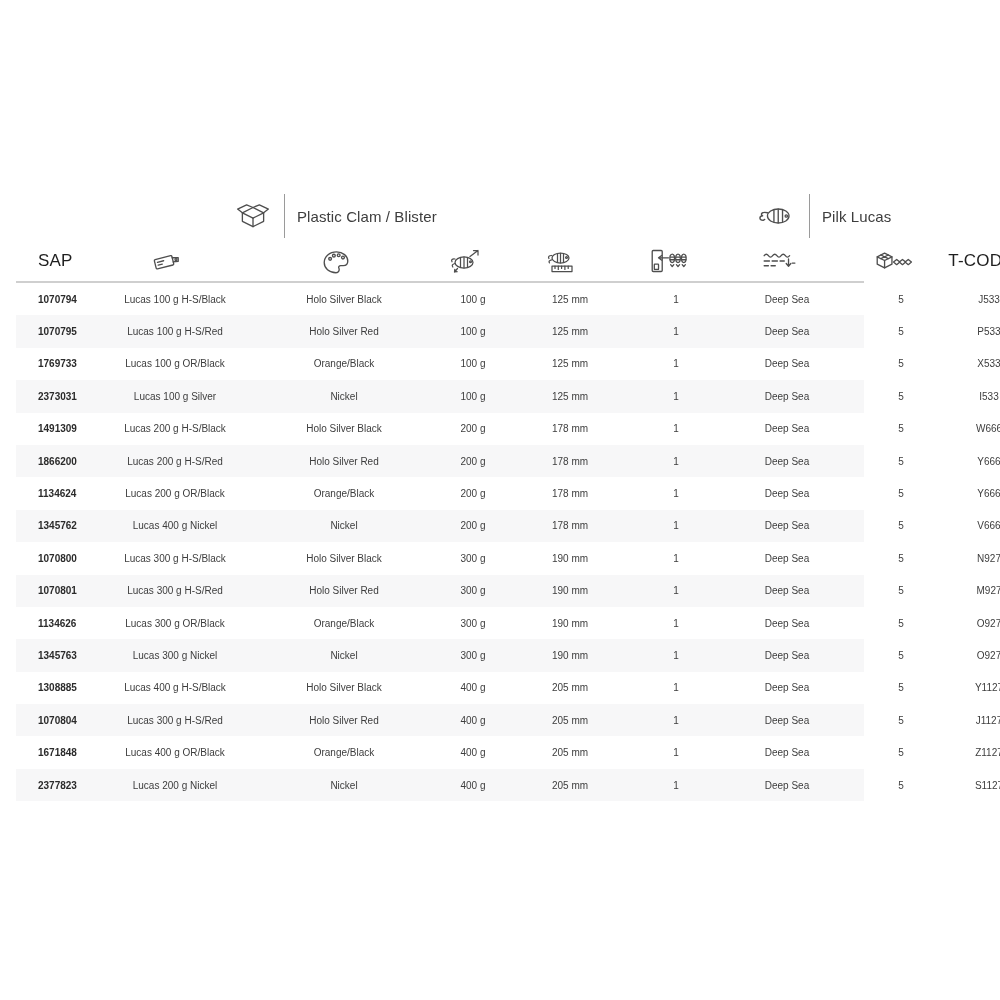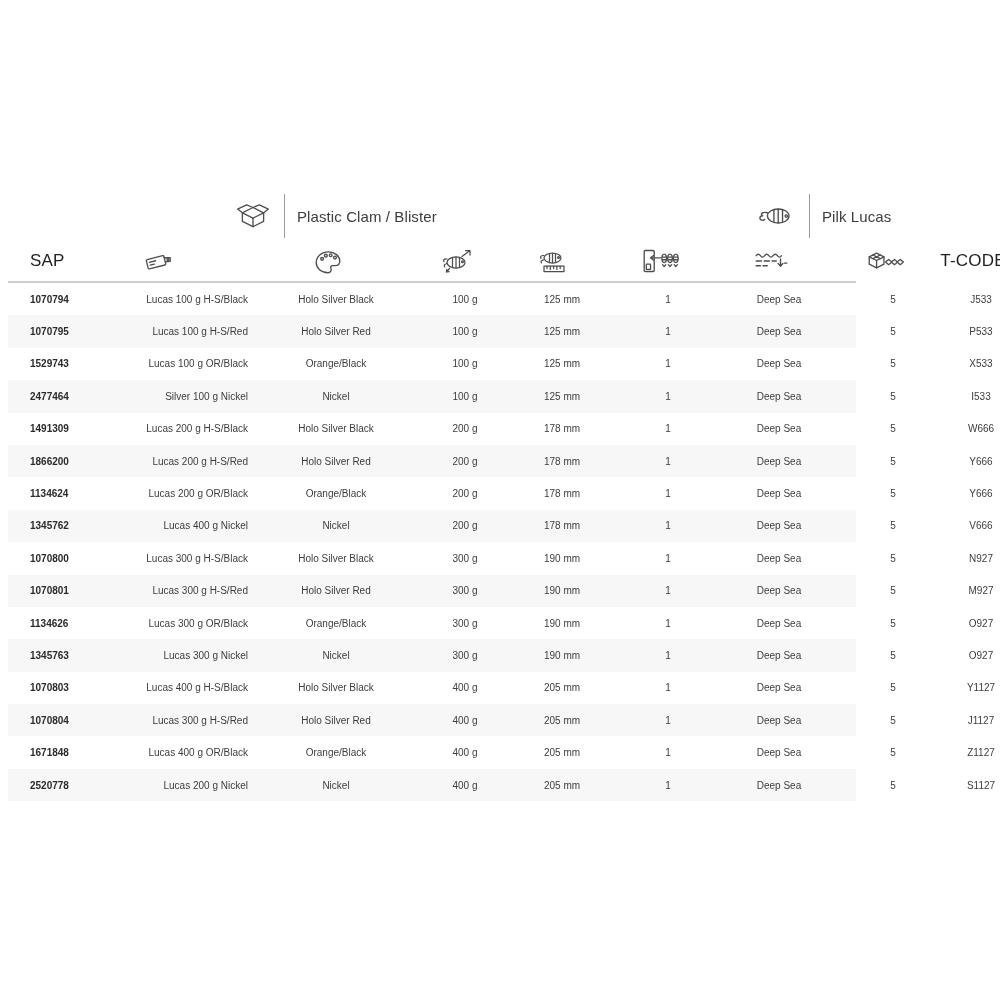--- a/index.html
+++ b/index.html
@@ -12,36 +12,36 @@
 
   
   .legend{position:absolute;left:0;top:191px;width:1000px;height:50px;}
   .legend-item{position:absolute;top:0;height:50px;display:flex;align-items:center;}
   .legend-item.first{left:236px;}
   .legend-item.second{left:755px;}
   .legend-item .vdiv{width:1px;height:44px;background:#9a9a9a;margin:0 12px 0 14px;}
   .legend-item .legend-label{font-size:15px;color:#3d3d3d;letter-spacing:.1px;}
 
   
-  .catalog-table{position:absolute;left:8px;top:241px;width:848px;}
+  .catalog-table{position:absolute;left:16px;top:241px;width:848px;}
   .thead-row,.trow{
     display:grid;
     grid-template-columns:70px 162px 176px 82px 112px 100px 122px 106px 70px;
     align-items:center;
   }
   .thead-row{height:40px;border-bottom:2px solid #cfcfcf;}
   .hcell{display:flex;align-items:center;justify-content:center;}
   .hcell:nth-child(1){justify-content:flex-start;padding-left:22px;}
   .hcell:nth-child(2){justify-content:center;}
   .hcell .htext{font-size:17px;color:#1f1f1f;letter-spacing:.2px;}
   .trow{height:32.4px;font-size:10px;padding-left:8px;}
   .trow:nth-child(even){background:#f7f7f8;}
   .cell{text-align:center;white-space:nowrap;overflow:hidden;color:#3d3d3d;}
   .cell:nth-child(1){text-align:left;padding-left:14px;font-weight:700;color:#2b2b2b;}
-  .cell:nth-child(2){text-align:right;}
+  .cell:nth-child(2){text-align:center;}
 </style>
 </head>
 <body>
 
 <div class="page">
 
   <div class="legend">
     <div class="legend-item second">
       <svg class="icon" width="40" height="28" viewBox="0 0 36 26">
         <ellipse cx="21" cy="13" rx="10" ry="6.5"></ellipse>
@@ -163,33 +163,33 @@
           <div class="cell">Lucas 100 g H-S/Red</div>
           <div class="cell">Holo Silver Red</div>
           <div class="cell">100 g</div>
           <div class="cell">125 mm</div>
           <div class="cell">1</div>
           <div class="cell">Deep Sea</div>
           <div class="cell">5</div>
           <div class="cell">P533</div>
         </div>
         <div class="trow">
-          <div class="cell">1529743</div>
+          <div class="cell">1769733</div>
           <div class="cell">Lucas 100 g OR/Black</div>
           <div class="cell">Orange/Black</div>
           <div class="cell">100 g</div>
           <div class="cell">125 mm</div>
           <div class="cell">1</div>
           <div class="cell">Deep Sea</div>
           <div class="cell">5</div>
           <div class="cell">X533</div>
         </div>
         <div class="trow">
-          <div class="cell">2477464</div>
-          <div class="cell">Silver 100 g Nickel</div>
+          <div class="cell">2373031</div>
+          <div class="cell">Lucas 100 g Silver</div>
           <div class="cell">Nickel</div>
           <div class="cell">100 g</div>
           <div class="cell">125 mm</div>
           <div class="cell">1</div>
           <div class="cell">Deep Sea</div>
           <div class="cell">5</div>
           <div class="cell">I533</div>
         </div>
         <div class="trow">
           <div class="cell">1491309</div>
@@ -273,21 +273,21 @@
           <div class="cell">Lucas 300 g Nickel</div>
           <div class="cell">Nickel</div>
           <div class="cell">300 g</div>
           <div class="cell">190 mm</div>
           <div class="cell">1</div>
           <div class="cell">Deep Sea</div>
           <div class="cell">5</div>
           <div class="cell">O927</div>
         </div>
         <div class="trow">
-          <div class="cell">1070803</div>
+          <div class="cell">1308885</div>
           <div class="cell">Lucas 400 g H-S/Black</div>
           <div class="cell">Holo Silver Black</div>
           <div class="cell">400 g</div>
           <div class="cell">205 mm</div>
           <div class="cell">1</div>
           <div class="cell">Deep Sea</div>
           <div class="cell">5</div>
           <div class="cell">Y1127</div>
         </div>
         <div class="trow">
@@ -306,21 +306,21 @@
           <div class="cell">Lucas 400 g OR/Black</div>
           <div class="cell">Orange/Black</div>
           <div class="cell">400 g</div>
           <div class="cell">205 mm</div>
           <div class="cell">1</div>
           <div class="cell">Deep Sea</div>
           <div class="cell">5</div>
           <div class="cell">Z1127</div>
         </div>
         <div class="trow">
-          <div class="cell">2520778</div>
+          <div class="cell">2377823</div>
           <div class="cell">Lucas 200 g Nickel</div>
           <div class="cell">Nickel</div>
           <div class="cell">400 g</div>
           <div class="cell">205 mm</div>
           <div class="cell">1</div>
           <div class="cell">Deep Sea</div>
           <div class="cell">5</div>
           <div class="cell">S1127</div>
         </div>
       </div>

